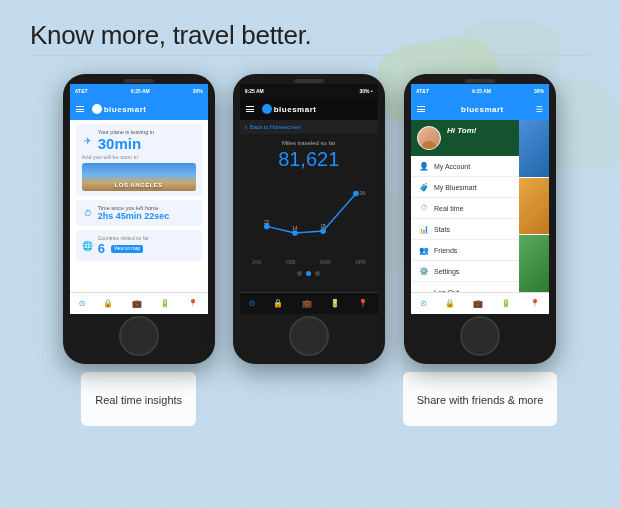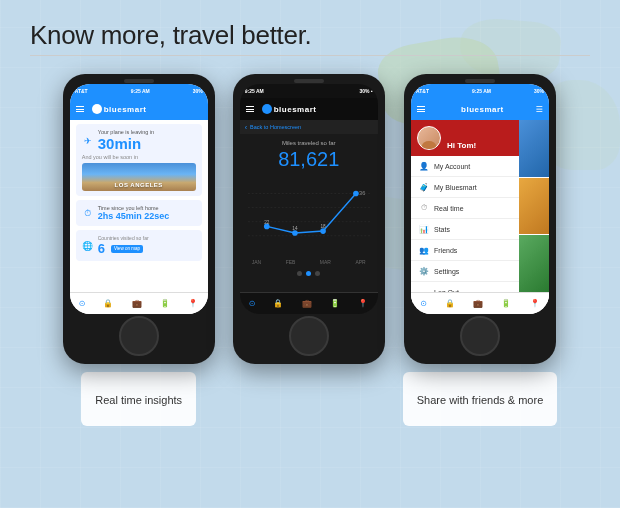--- a/index.html
+++ b/index.html
@@ -120,21 +120,21 @@
       height: 36px;
       background: #2a2a2a;
       border-radius: 50%;
       border: 2px solid #3a3a3a;
     }
 
     .phone-screen {
       width: 100%;
       height: 230px;
       background: #fff;
-      border-radius: 20px;
+      border-radius: 0;
       overflow: hidden;
       position: relative;
       margin-bottom: 10px;
     }
 
     
     .status-bar {
       height: 14px;
       background: #1e90ff;
       display: flex;
@@ -413,24 +413,25 @@
       background: #1e90ff;
       height: 22px;
       display: flex;
       align-items: center;
       justify-content: space-between;
       padding: 0 6px;
     }
 
     .p3-profile-area {
       display: flex;
-      align-items: flex-end;
+      align-items: flex-start;
       padding: 6px;
-      background: #b91c1c;
+      background: #14532d;
       gap: 6px;
+      font-style: italic;
     }
 
     .p3-avatar {
       width: 24px;
       height: 24px;
       border-radius: 50%;
       background: linear-gradient(135deg, #e8b89a, #c88860);
       border: 1.5px solid white;
       overflow: hidden;
       position: relative;

